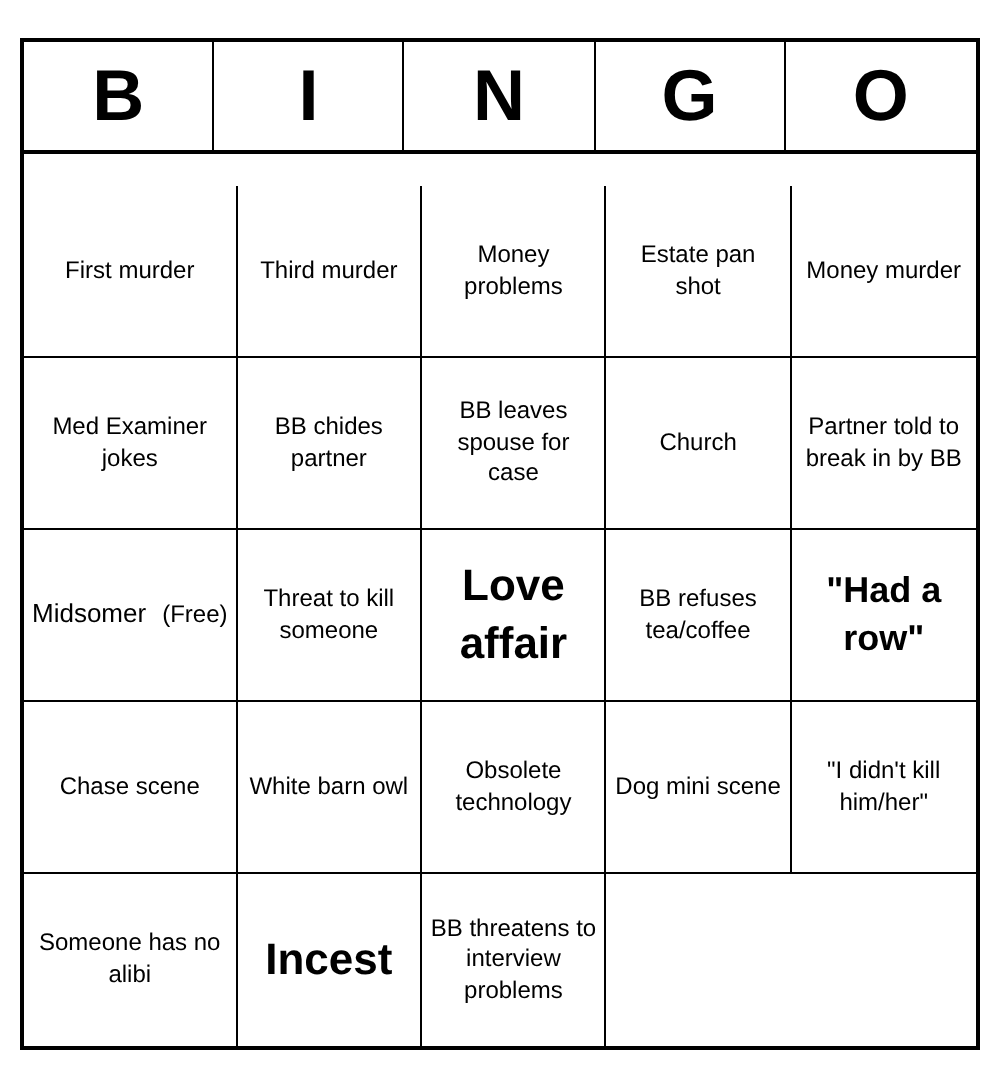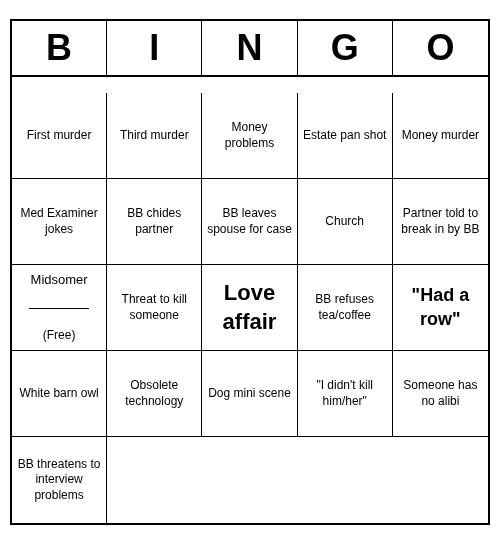--- a/index.html
+++ b/index.html
@@ -58,24 +58,24 @@
     .bingo-cell.large-text {
       font-size: 22px;
       font-weight: bold;
     }
     .bingo-cell.medium-large {
       font-size: 18px;
       font-weight: bold;
     }
     .free-space {
       display: flex;
-      flex-direction: column;
+      flex-direction: row;
       align-items: center;
       justify-content: center;
-      gap: 17px;
+      gap: 4px;
     }
     .free-space .top-text {
       font-size: 13px;
     }
     .free-space .divider {
       width: 70%;
       border-top: 1px solid #000;
       margin: 2px 0;
     }
     .free-space .bottom-text {
@@ -135,31 +135,37 @@
       <div class="bingo-cell large-text">
         <span>Love affair</span>
       </div>
       <div class="bingo-cell">
         <span>BB refuses tea/coffee</span>
       </div>
       <div class="bingo-cell medium-large">
         <span>"Had a row"</span>
       </div>
       <div class="bingo-cell">
+        <span>Chase scene</span>
+      </div>
+      <div class="bingo-cell">
         <span>White barn owl</span>
       </div>
       <div class="bingo-cell">
         <span>Obsolete technology</span>
       </div>
       <div class="bingo-cell">
         <span>Dog mini scene</span>
       </div>
       <div class="bingo-cell">
         <span>"I didn't kill him/her"</span>
       </div>
       <div class="bingo-cell">
         <span>Someone has no alibi</span>
       </div>
+      <div class="bingo-cell large-text">
+        <span>Incest</span>
+      </div>
       <div class="bingo-cell">
         <span>BB threatens to interview problems</span>
       </div>
     </div>
 </div>
 
 </body></html>

